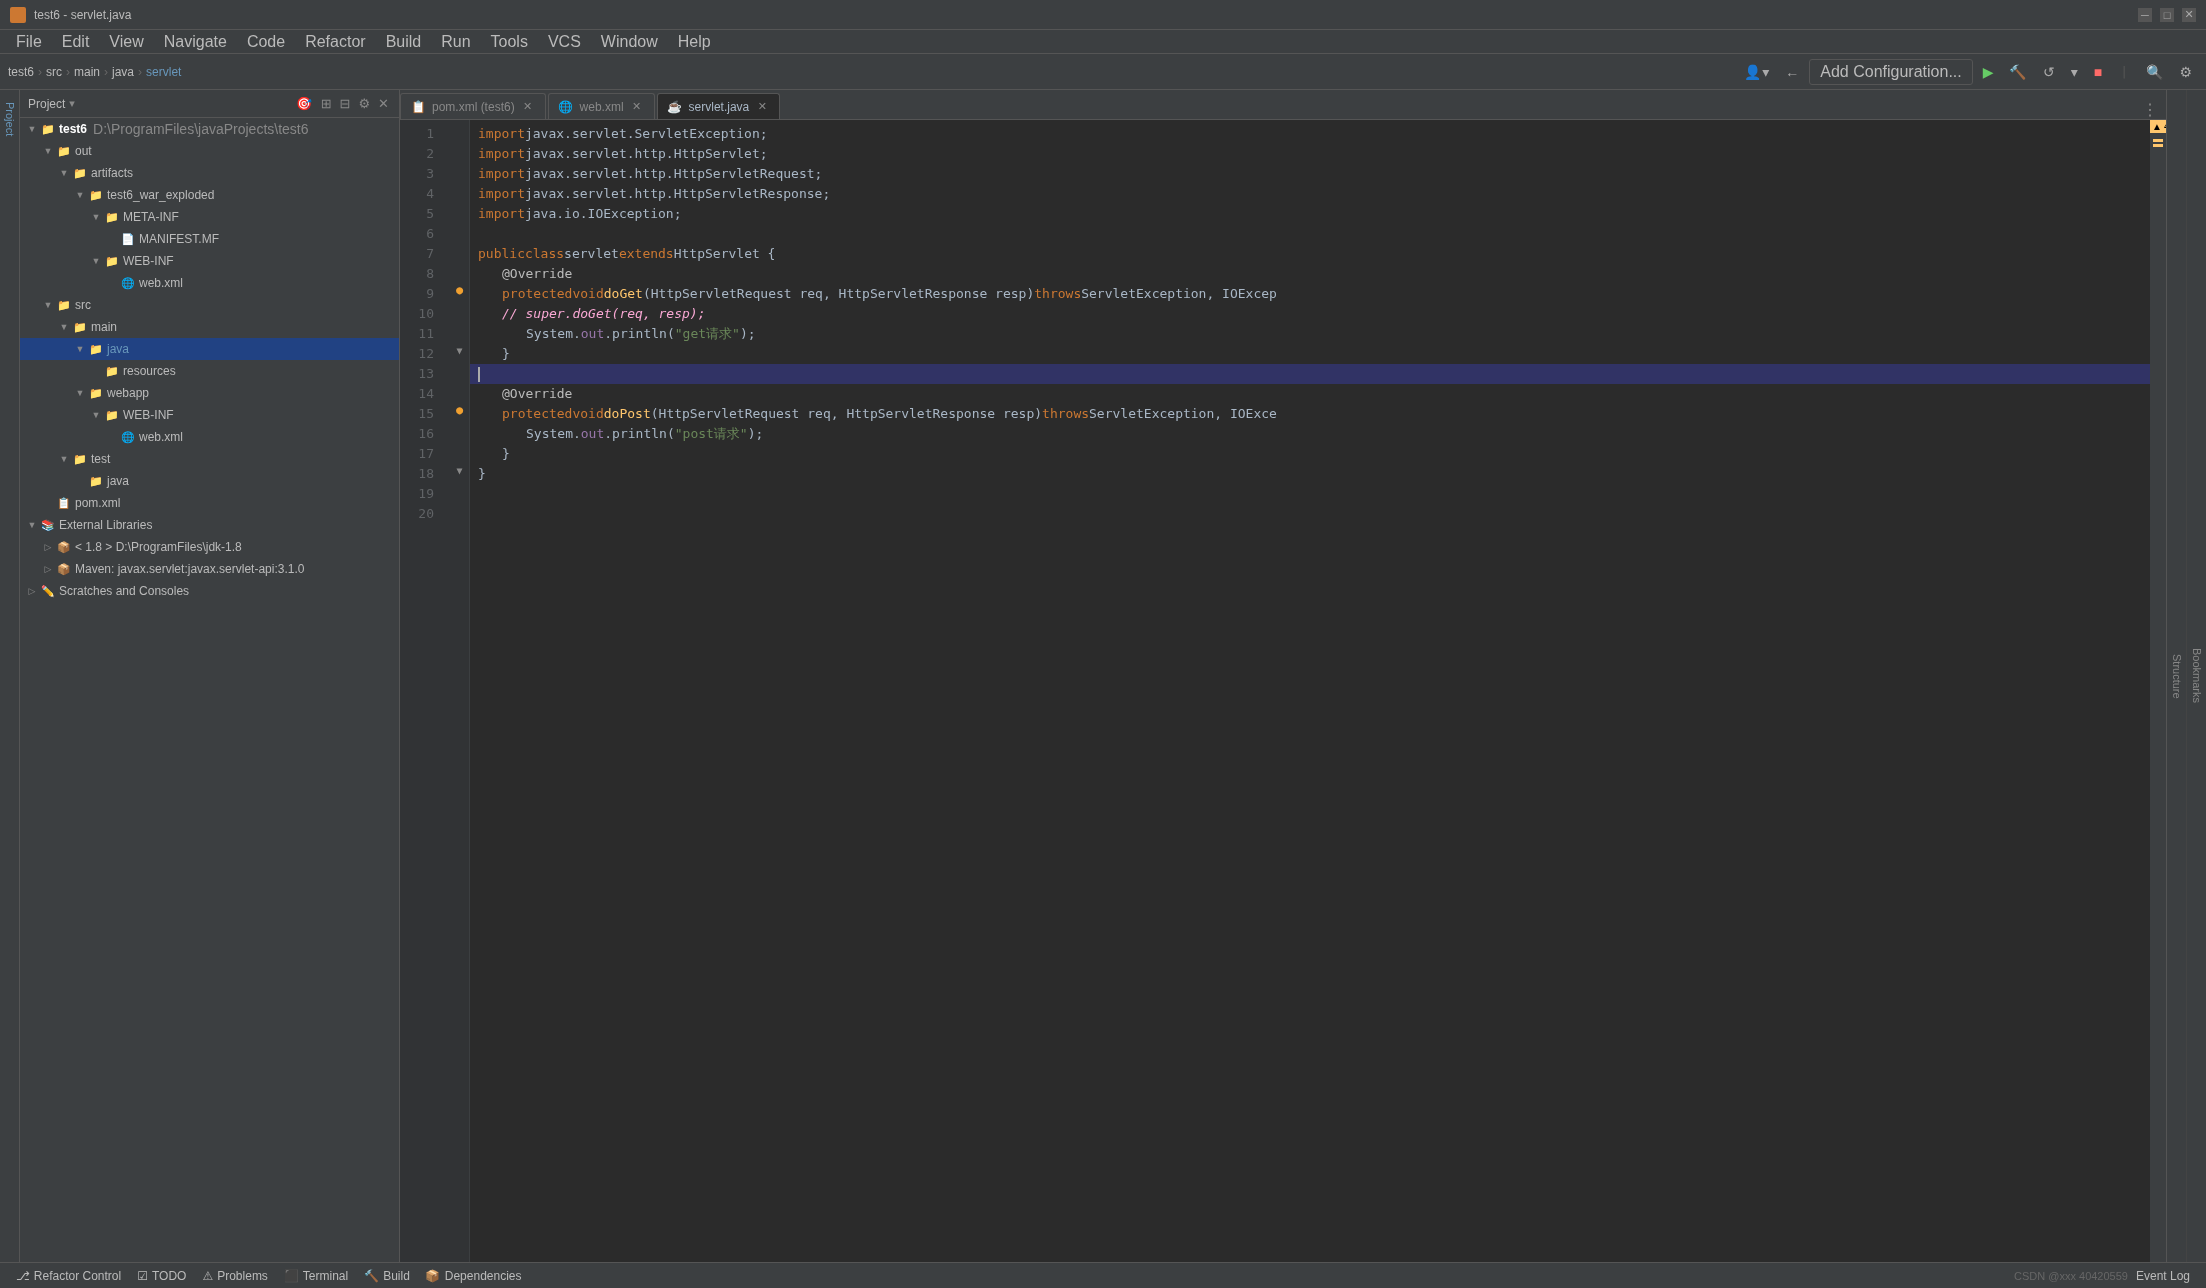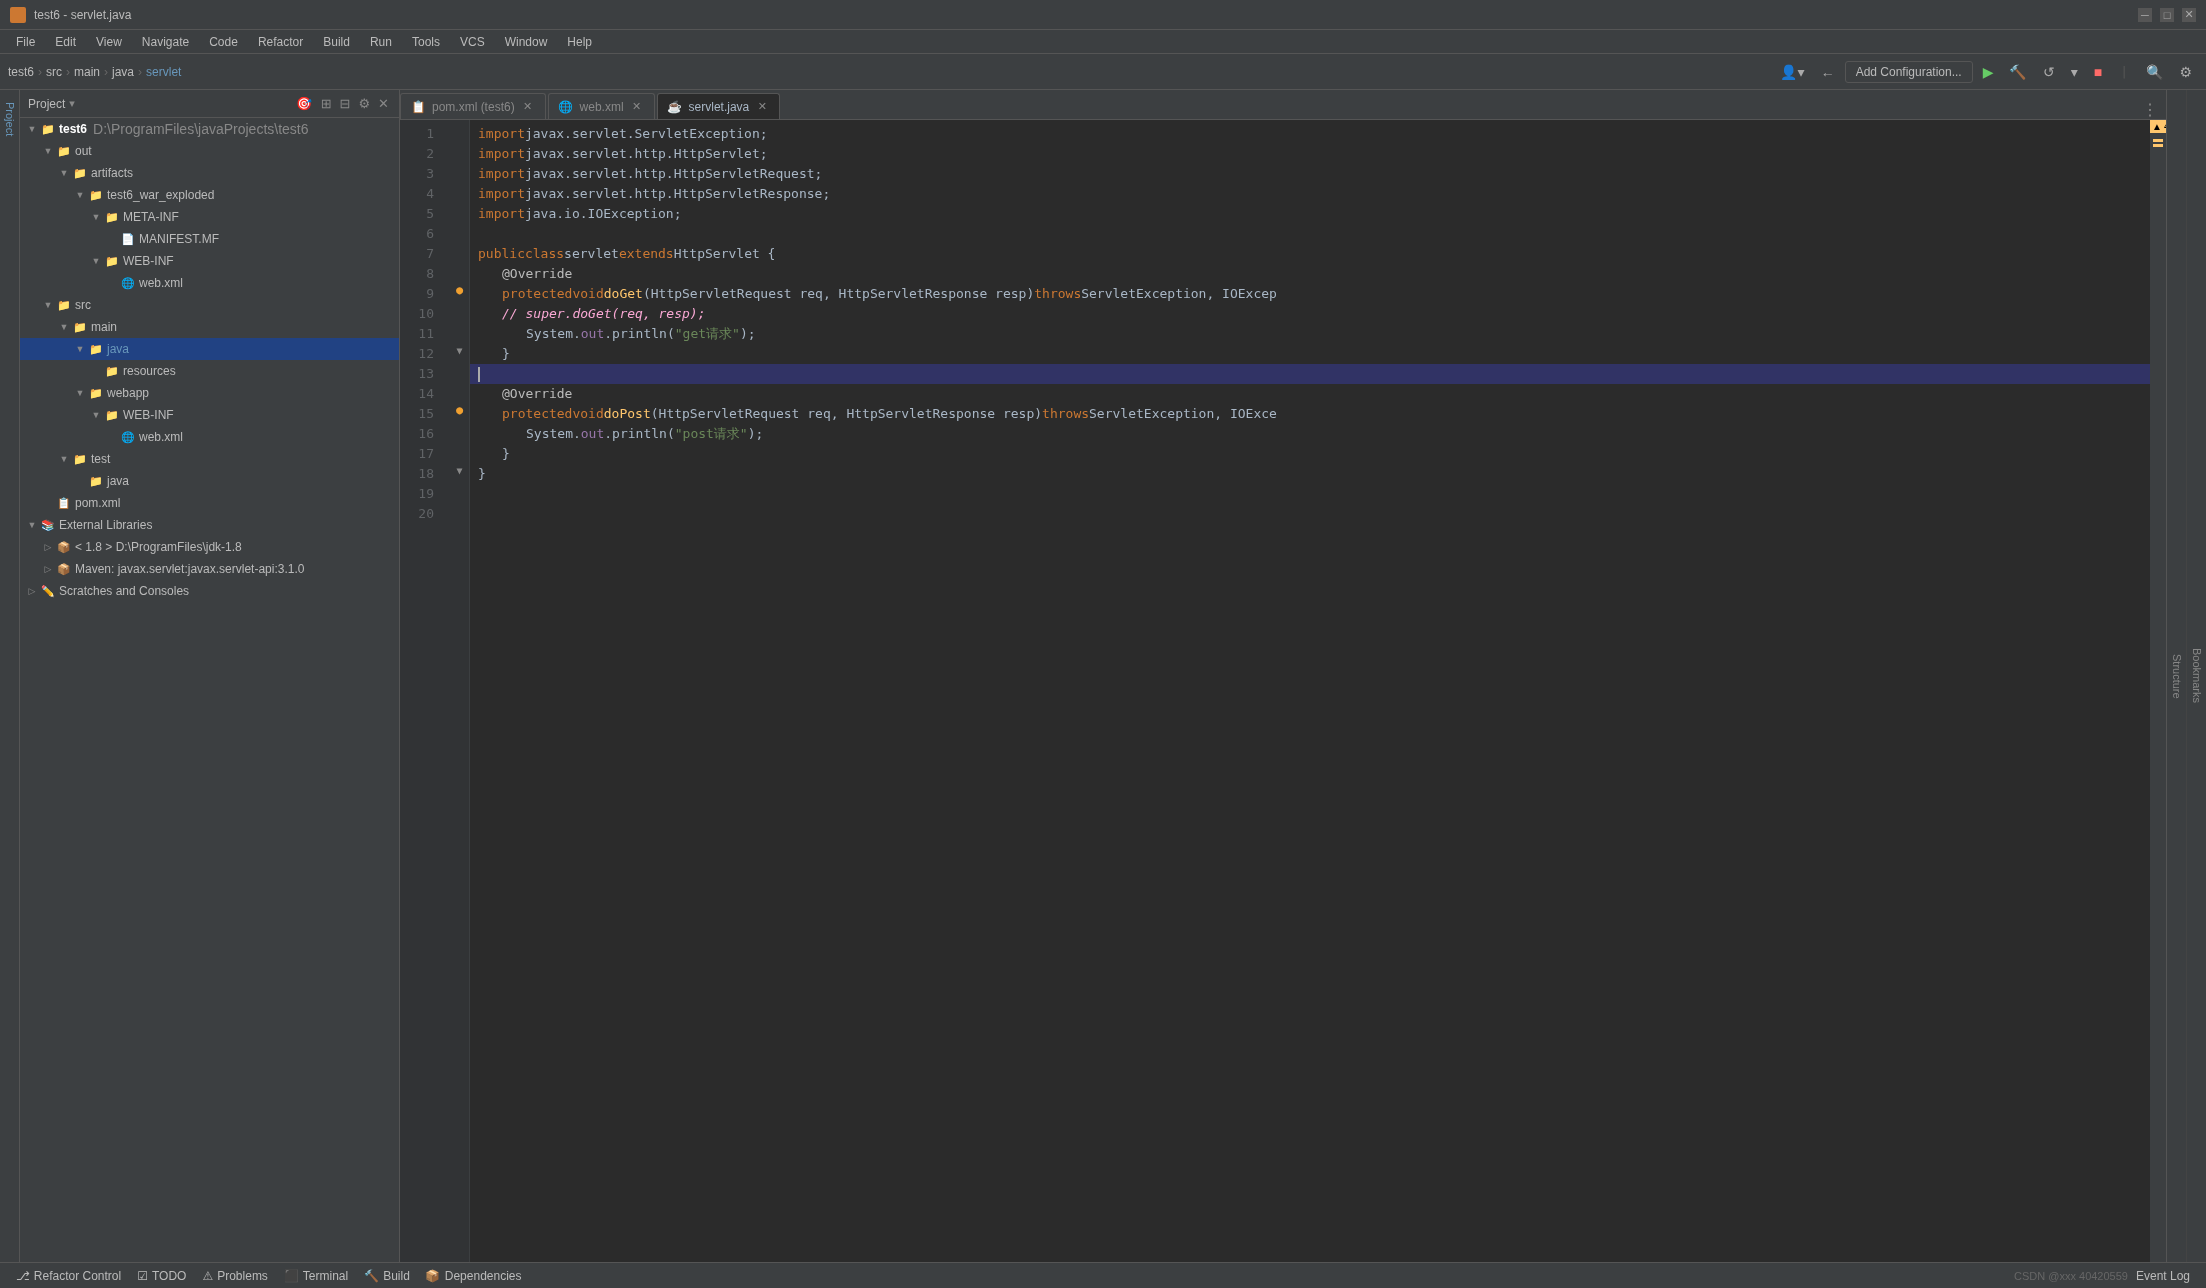--- a/index.html
+++ b/index.html
@@ -65,21 +65,21 @@
       height: 24px;
       display: flex;
       align-items: center;
       padding: 0 8px;
       border-bottom: 1px solid #555;
       flex-shrink: 0;
       gap: 4px;
     }
     .menu-item {
       color: #bbb;
-      font-size: 12px;
+      font-size: 16px;
       font-family: Arial, sans-serif;
       padding: 2px 8px;
       cursor: pointer;
       border-radius: 3px;
     }
 
     
     .toolbar {
       background: #3c3f41;
       height: 36px;
@@ -110,21 +110,21 @@
       padding: 4px 6px;
       font-size: 14px;
       border-radius: 3px;
     }
     .config-btn {
       background: none;
       border: 1px solid #555;
       color: #bbb;
       cursor: pointer;
       padding: 3px 10px;
-      font-size: 12px;
+      font-size: 16px;
       font-family: Arial, sans-serif;
       border-radius: 3px;
     }
 
     
     .main-layout {
       display: flex;
       flex: 1;
       overflow: hidden;
     }

